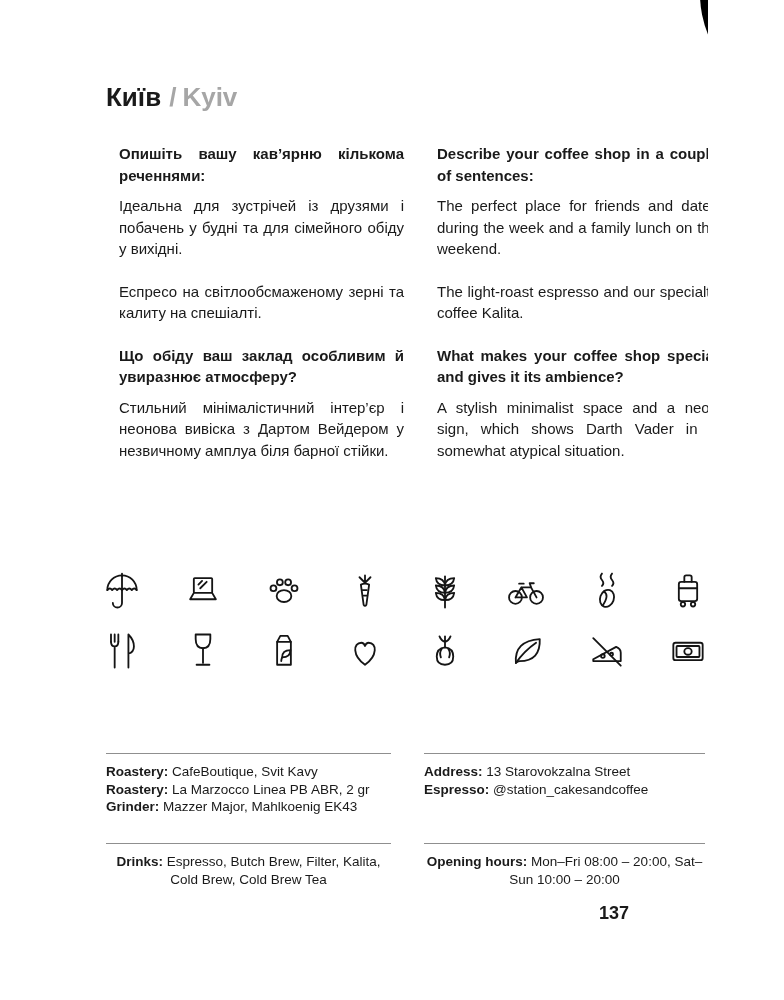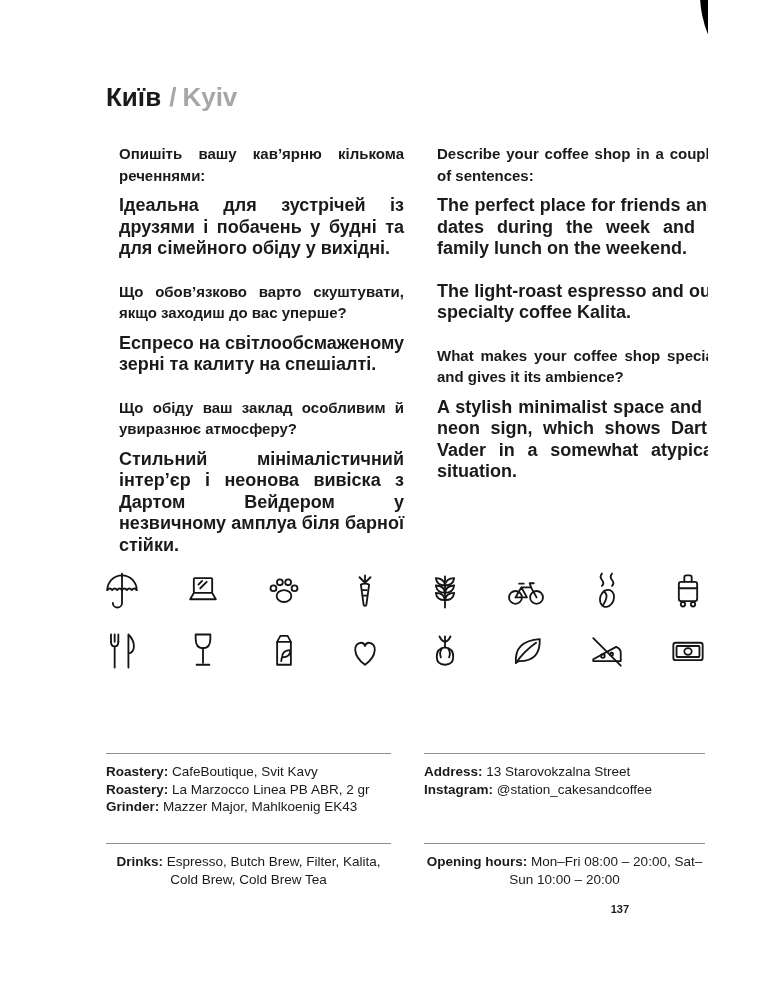--- a/index.html
+++ b/index.html
@@ -9,46 +9,45 @@
     font-family:"Liberation Sans","DejaVu Sans",sans-serif; color:#1a1a1a;
   }
   .corner-circle { position:absolute; left:700px; top:-112px; width:212px; height:212px;
     background:#000; border-radius:50%; }
   .title { position:absolute; left:106px; top:82px; font-size:26px; font-weight:bold; }
   .title .gray { color:#a6a6a6; }
   .title .divider { margin:0 6px 0 8px; }
   .qa { position:absolute; left:119px; top:143px; width:599px;
     display:grid; grid-template-columns:285px 281px; column-gap:33px; }
   .q { font-weight:bold; font-size:15px; line-height:21.5px; text-align:justify; margin-bottom:9px; }
-  .a { font-size:18px; line-height:21.5px; text-align:justify; margin-bottom:21px;font-weight:bold; }
+  .a { font-size:15px; line-height:21.5px; text-align:justify; margin-bottom:21px; }
   .icons { position:absolute; left:99px; top:568px; width:612px; }
   .icon-row { display:flex; justify-content:space-between; margin-bottom:14px; }
   .icon { width:46px; height:46px; display:flex; align-items:center; justify-content:center; }
   .info { position:absolute; left:106px; width:599px;
     display:grid; grid-template-columns:285px 281px; column-gap:33px; }
   .info-first { top:753px; }
   .info-second { top:843px;text-align:center; }
   .cell { border-top:1px solid #8f8f8f; padding-top:9px; font-size:13.5px; line-height:17.5px; }
   .cell b { font-weight:bold; }
-  .pagenum { position:absolute; top:903px; right:79px; font-size:11px; font-weight:bold; }
+  .pagenum { position:absolute; top:903px; right:79px; font-size:18px; font-weight:bold; }
 </style>
 </head>
 <body>
 
 <div class="page">
 
   <div class="corner-circle"></div>
 
   <h1 class="title"><span>Київ</span><span class="gray divider">/</span><span class="gray">Kyiv</span></h1>
 
   <div class="qa">
     <div class="col" lang="uk">
       <p class="q">Опишіть вашу кав’ярню кількома реченнями:</p>
       <p class="a">Ідеальна для зустрічей із друзями і побачень у будні та для сімейного обіду у вихідні.</p>
-      <p class="q">Що обов’язково варто скуштувати, якщо заходиш до вас уперше?</p>
       <p class="a">Еспресо на світлообсмаженому зерні та калиту на спешіалті.</p>
       <p class="q">Що обіду ваш заклад особливим й увиразнює атмосферу?</p>
       <p class="a">Стильний мінімалістичний інтер’єр і неонова вивіска з Дартом Вейдером у незвичному амплуа біля барної стійки.</p>
     </div>
     <div class="col" lang="en">
       <p class="q">Describe your coffee shop in a couple of sentences:</p>
       <p class="a">The perfect place for friends and dates during the week and a family lunch on the weekend.</p>
       <p class="a">The light-roast espresso and our specialty coffee Kalita.</p>
       <p class="q">What makes your coffee shop special and gives it its ambience?</p>
       <p class="a">A stylish minimalist space and a neon sign, which shows Darth Vader in a somewhat atypical situation.</p>
@@ -186,21 +185,21 @@
   </div>
 
   <div class="info info-first">
     <div class="cell">
       <div><b>Roastery:</b> <span>CafeBoutique, Svit Kavy</span></div>
       <div><b>Roastery:</b> <span>La Marzocco Linea PB ABR, 2 gr</span></div>
       <div><b>Grinder:</b> <span>Mazzer Major, Mahlkoenig EK43</span></div>
     </div>
     <div class="cell">
       <div><b>Address:</b> <span>13 Starovokzalna Street</span></div>
-      <div><b>Instagram:</b> <span>@station_cakesandcoffee</span></div>
+      <div><b>Espresso:</b> <span>@station_cakesandcoffee</span></div>
     </div>
   </div>
 
   <div class="info info-second">
     <div class="cell">
       <div><b>Drinks:</b> <span>Espresso, Butch Brew, Filter, Kalita, Cold Brew, Cold Brew Tea</span></div>
     </div>
     <div class="cell">
       <div><b>Opening hours:</b> <span>Mon–Fri 08:00 – 20:00, Sat–Sun 10:00 – 20:00</span></div>
     </div>

